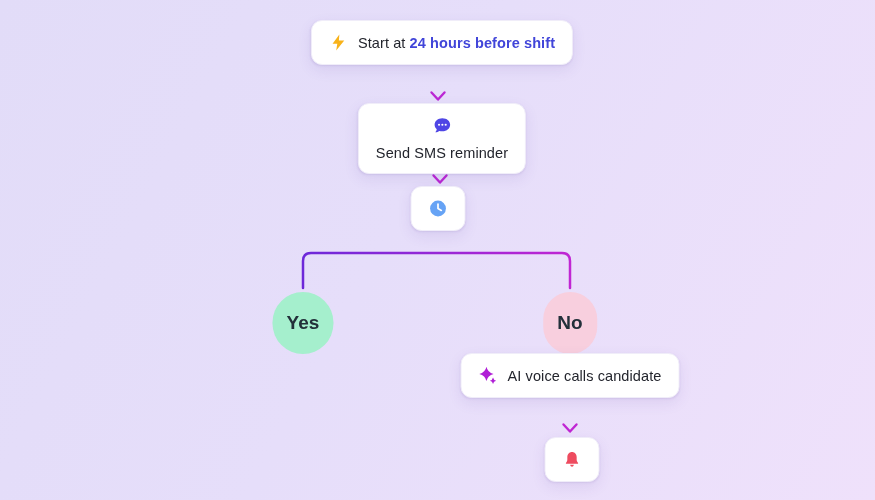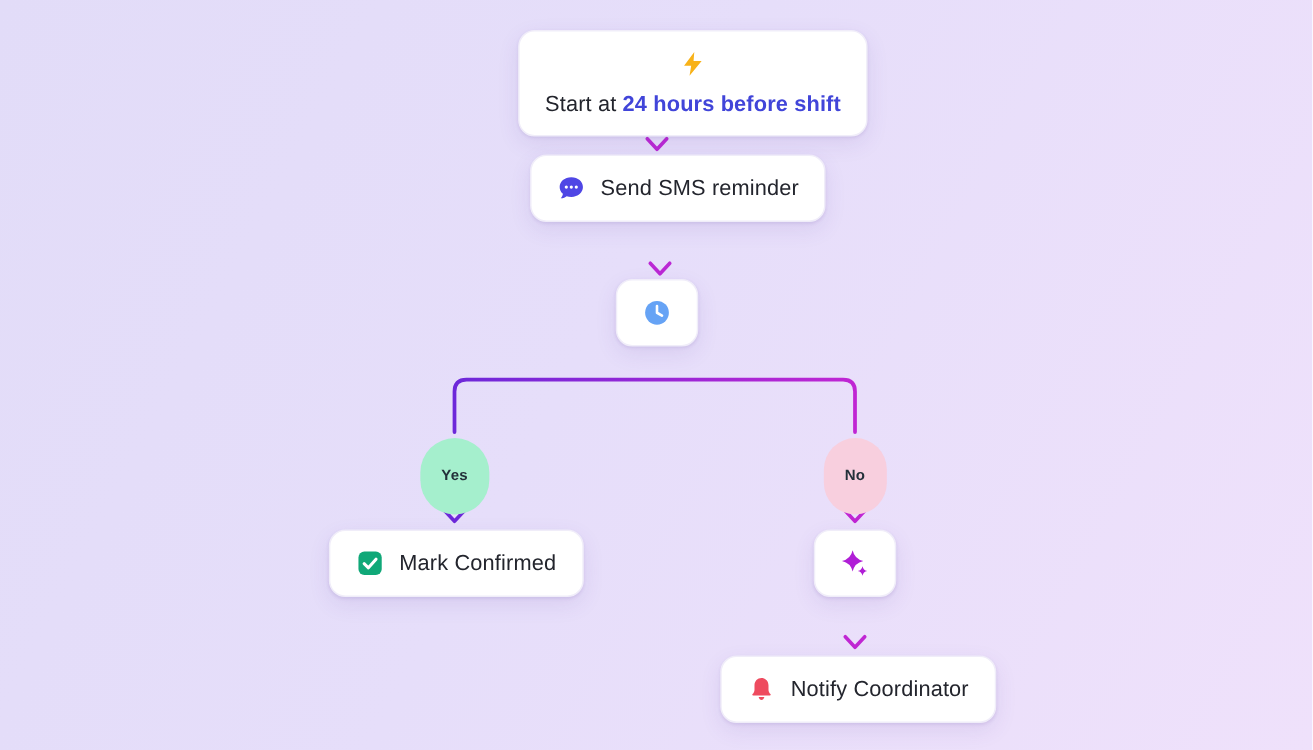--- a/index.html
+++ b/index.html
@@ -44,21 +44,21 @@
   .icon { display: inline-flex; align-items: center; justify-content: center; width: 19px; height: 19px; flex: 0 0 auto; }
   .icon svg { display: block; width: 100%; height: 100%; }
 
   .pill {
     position: absolute;
     transform: translateX(-50%);
     display: inline-flex;
     align-items: center;
     border-radius: 999px;
     padding: 20px 14px;
-    font-size: 10px;
+    font-size: 19px;
     font-weight: 700;
     color: #23303a;
     letter-spacing: 0.1px;
   }
   .pill-yes { background: #a5efcd; }
   .pill-no  { background: #f8cfde; justify-content: flex-end; }
 </style>
 </head>
 <body>
 
@@ -108,30 +108,30 @@
       <path d="M570 319 L570 343" stroke="url(#gShaftM)"></path>
       <path d="M563.5 340.5 L570 347.5 L576.5 340.5" stroke="#c026d3"></path>
     </g>
 
     <g fill="none" stroke-linecap="round" stroke-linejoin="round" stroke-width="2.4">
       <path d="M570 398 L570 427" stroke="url(#gShaftM)"></path>
       <path d="M563.5 424.5 L570 431.5 L576.5 424.5" stroke="#c026d3"></path>
     </g>
   </svg>
 
-  <div class="node" style="left:462px; top:20px;flex-direction:column;">
+  <div class="node" style="left:442px; top:20px;">
     <span class="icon">
       <svg viewBox="0 0 24 24">
           <path d="M13.2 2 L4.6 13.6 L10.6 13.6 L9.2 22 L19.4 9.6 L12.6 9.6 Z" fill="#f8b219"></path>
         </svg>
     </span>
     <span class="txt"><span>Start at </span><span class="hl">24 hours before shift</span><span></span></span>
   </div>
 
-  <div class="node" style="left:452px; top:103px;">
+  <div class="node" style="left:442px; top:103px;flex-direction:column;">
     <span class="icon">
       <svg viewBox="0 0 24 24">
         <path d="M12 2.8 C6.3 2.8 2.2 6.5 2.2 11 C2.2 13.3 3.2 15.3 4.9 16.7 C4.8 18 4.2 19.4 3.1 20.5 C5 20.6 6.8 19.9 8.1 18.8 C9.3 19.2 10.6 19.3 12 19.3 C17.7 19.3 21.8 15.5 21.8 11 C21.8 6.5 17.7 2.8 12 2.8 Z" fill="#4f46e5"></path>
         <circle cx="7.8" cy="11" r="1.35" fill="#ffffff"></circle>
         <circle cx="12" cy="11" r="1.35" fill="#ffffff"></circle>
         <circle cx="16.2" cy="11" r="1.35" fill="#ffffff"></circle>
       </svg>
     </span>
     <span class="txt">Send SMS reminder</span>
   </div>
@@ -145,42 +145,33 @@
     </span>
   </div>
 
   <div class="pill pill-yes" style="left:303px; top:292px;">
     <span>Yes</span>
   </div>
   <div class="pill pill-no" style="left:570px; top:292px;">
     <span>No</span>
   </div>
 
-  <div class="node" style="left:304px; top:353px;">
-    <span class="icon">
-      <svg viewBox="0 0 24 24">
-        <rect x="2.2" y="2.2" width="19.6" height="19.6" rx="5" fill="#10a878"></rect>
-        <path d="M7 12.4 L10.6 15.8 L17 8.6" fill="none" stroke="#ffffff" stroke-width="2.6" stroke-linecap="round" stroke-linejoin="round"></path>
-      </svg>
-    </span>
-    <span class="txt">Mark Confirmed</span>
-  </div>
 
   <div class="node" style="left:570px; top:353px;">
     <span class="icon">
       <svg viewBox="0 0 24 24">
         <path d="M10 1 Q11.6 8.4 19 10 Q11.6 11.6 10 19 Q8.4 11.6 1 10 Q8.4 8.4 10 1 Z" fill="#b01fd6"></path>
         <path d="M18.3 14.6 Q19 17.9 22.3 18.6 Q19 19.3 18.3 22.6 Q17.6 19.3 14.3 18.6 Q17.6 17.9 18.3 14.6 Z" fill="#b01fd6"></path>
       </svg>
     </span>
+    <span class="txt">AI voice calls candidate</span>
   </div>
 
   <div class="node" style="left:572px; top:437px;">
     <span class="icon">
       <svg viewBox="0 0 24 24">
         <path d="M12 2.6 C8.6 2.6 6.1 5.3 6.1 8.8 L6.1 12.4 C6.1 13.8 5.5 15.1 4.5 16 C4 16.5 4.3 17.3 5 17.3 L19 17.3 C19.7 17.3 20 16.5 19.5 16 C18.5 15.1 17.9 13.8 17.9 12.4 L17.9 8.8 C17.9 5.3 15.4 2.6 12 2.6 Z" fill="#ee4b5f"></path>
         <path d="M9.6 18.6 C10 20.2 10.9 21 12 21 C13.1 21 14 20.2 14.4 18.6 Z" fill="#ee4b5f"></path>
       </svg>
     </span>
-    <span class="txt">Notify Coordinator</span>
   </div>
 
 </div>
 
 </body></html>

